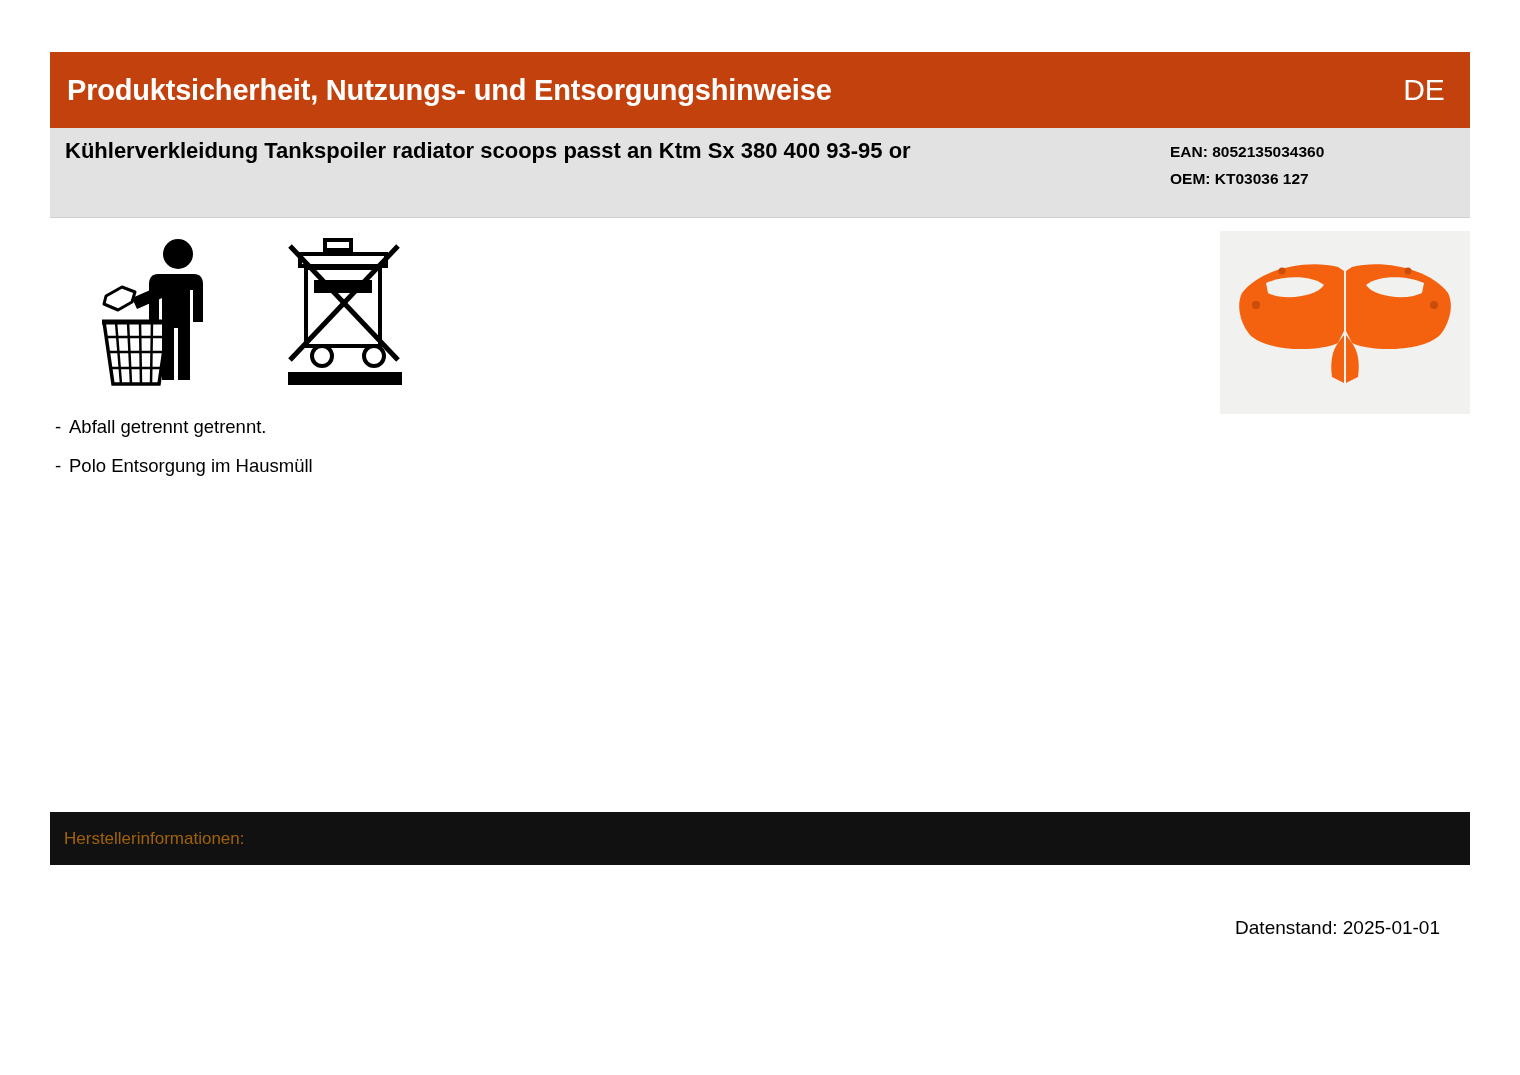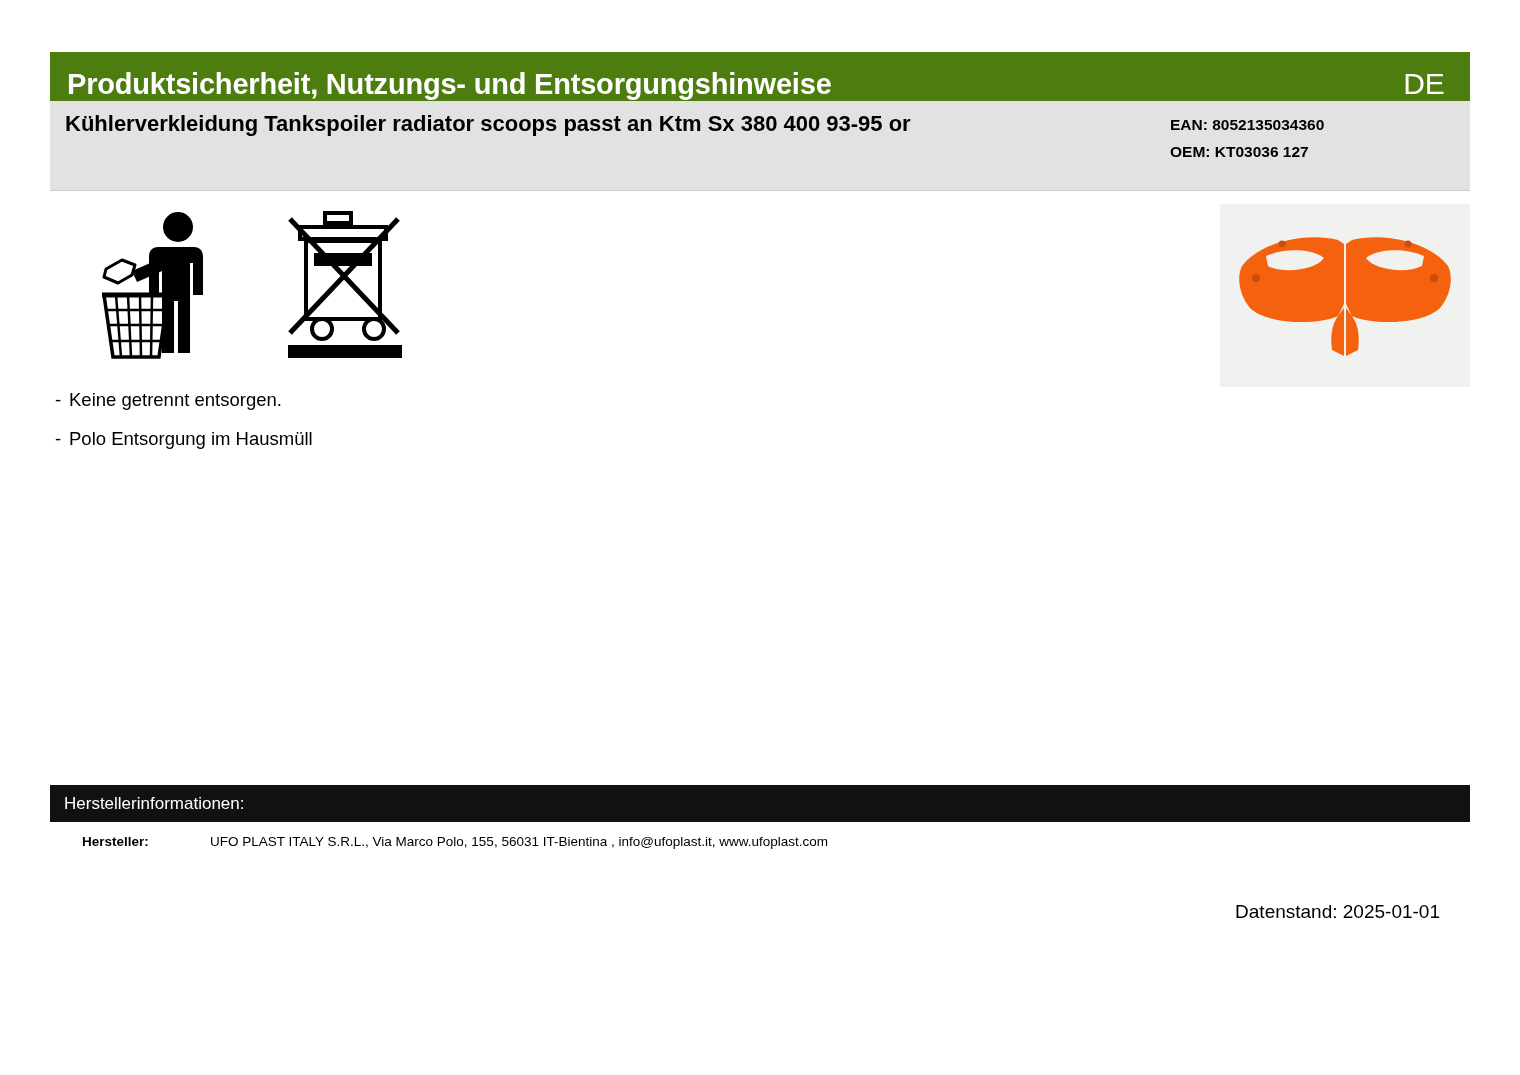--- a/index.html
+++ b/index.html
@@ -19,24 +19,24 @@
   .sheet {
     position: absolute;
     left: 50px;
     top: 52px;
     width: 1420px;
   }
 
   
   .title-bar {
     display: flex;
-    align-items: flex-end;
-    background: #4d7c0f;
+    align-items: center;
+    background: #c2410c;
     color: #ffffff;
-    height: 49px;
+    height: 76px;
   }
   .title-bar .title-text {
     flex: 1 1 auto;
     display: flex;
     align-items: center;
     padding-left: 17px;
     font-size: 29px;
     font-weight: bold;
     letter-spacing: -0.2px;
     white-space: nowrap;
@@ -111,22 +111,22 @@
     display: flex;
     margin-bottom: 20px;
   }
   .notes .dash {
     width: 14px;
   }
 
   
   .manu-bar {
     background: #111111;
-    color: #ffffff;
-    height: 37px;
+    color: #a16207;
+    height: 53px;
     display: flex;
     align-items: center;
     padding-left: 14px;
     font-size: 17px;
   }
   .manu-row {
     display: flex;
     padding-top: 12px;
     font-size: 13.5px;
   }
@@ -229,31 +229,27 @@
         <path d="M204 52 C186 44, 158 44, 146 54 C154 66, 186 70, 202 62 Z" fill="#f1f1ef"></path>
         <circle cx="214" cy="74" r="4" fill="#c94d0c"></circle>
         <circle cx="188" cy="40" r="3.5" fill="#c94d0c"></circle>
         <path d="M132 112 L126 104 L126 152 L138 146 C140 132, 138 120, 132 112 Z" fill="#f4620f"></path>
       </svg>
     </div>
 
     <div class="notes">
       <div class="note">
         <span class="dash">-</span>
-        <span>Keine getrennt entsorgen.</span>
+        <span>Abfall getrennt getrennt.</span>
       </div>
       <div class="note">
         <span class="dash">-</span>
         <span>Polo Entsorgung im Hausmüll</span>
       </div>
     </div>
   </div>
 
   <div class="manu-bar">Herstellerinformationen:</div>
 
-  <div class="manu-row">
-    <div class="label">Hersteller:</div>
-    <div class="value">UFO PLAST ITALY S.R.L., Via Marco Polo, 155, 56031 IT-Bientina , info@ufoplast.it, www.ufoplast.com</div>
-  </div>
 
   <div class="datestamp">Datenstand: 2025-01-01</div>
 
 </div>
 
 </body></html>

